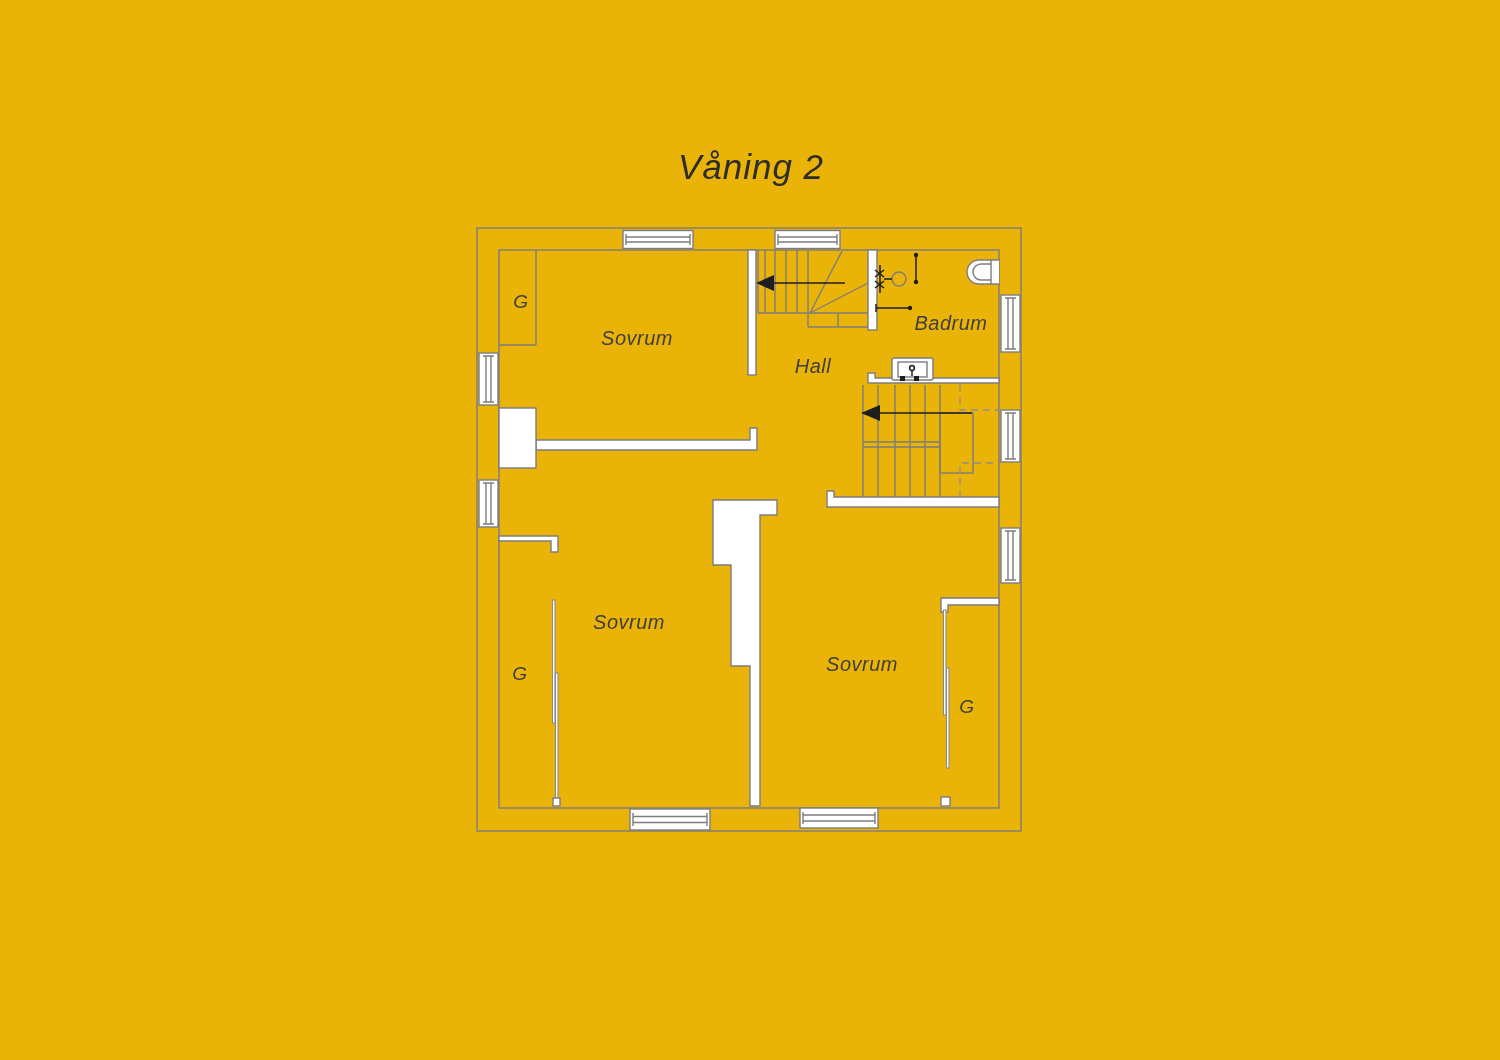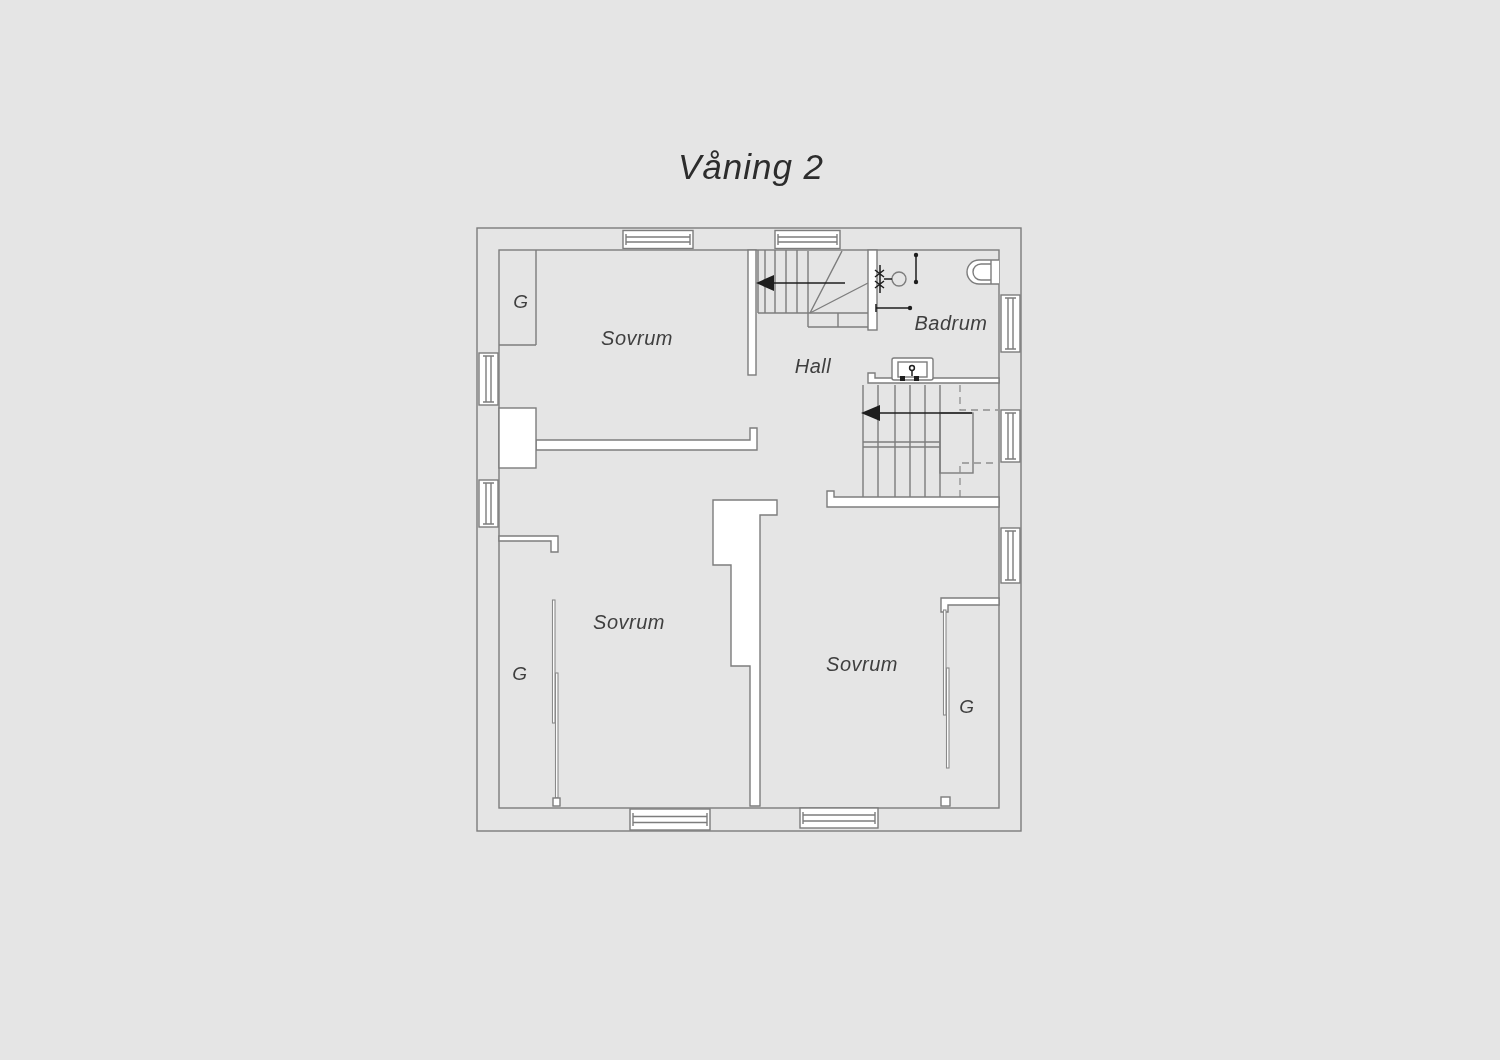--- a/index.html
+++ b/index.html
@@ -1,19 +1,19 @@
 <!DOCTYPE html>
 <html><head>
 <meta charset="utf-8">
 <style>
   html,body{margin:0;padding:0;background:#ffffff;}
   #stage{
     position:relative;
     width:1500px;height:1060px;
-    background:#e5e5e5;
+    background:#eab308;
     font-family:"Liberation Sans", sans-serif;
     overflow:hidden;
   }
   svg{position:absolute;left:0;top:0;}
   .w{stroke:#7d7d7d;stroke-width:1.4;fill:none;}
   .wf{stroke:#7d7d7d;stroke-width:1.4;fill:#ffffff;}
   .thin{stroke:#8a8a8a;stroke-width:1.1;fill:#ffffff;}
   .dash{stroke:#8f8f8f;stroke-width:1.3;fill:none;stroke-dasharray:7 5;}
   .dark{stroke:#1e1e1e;stroke-width:1.5;fill:none;}
   .fillDark{fill:#1e1e1e;stroke:none;}

